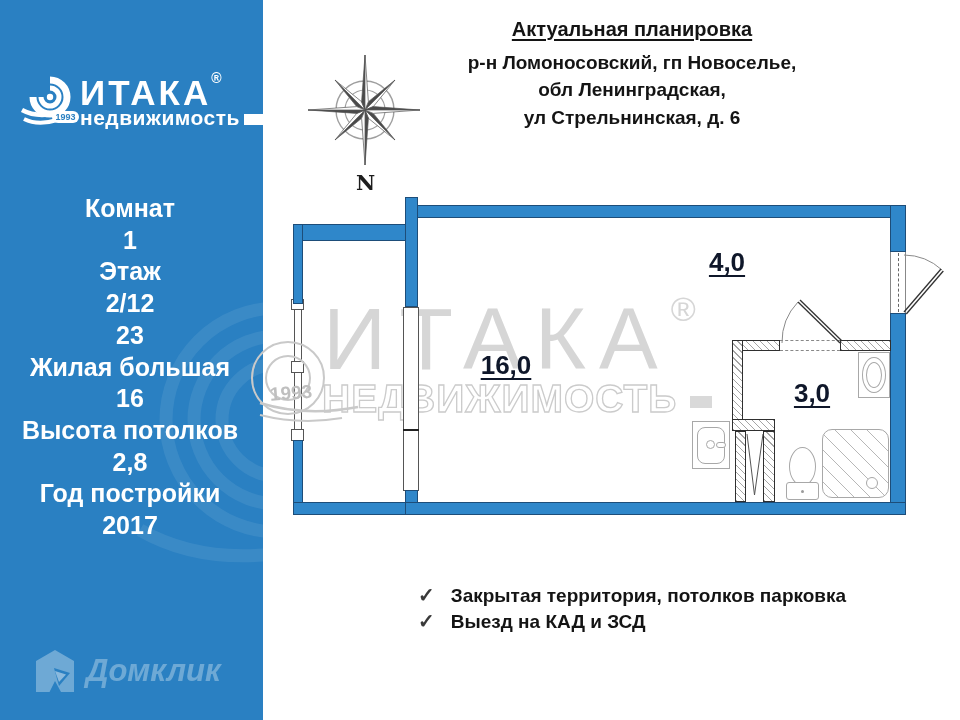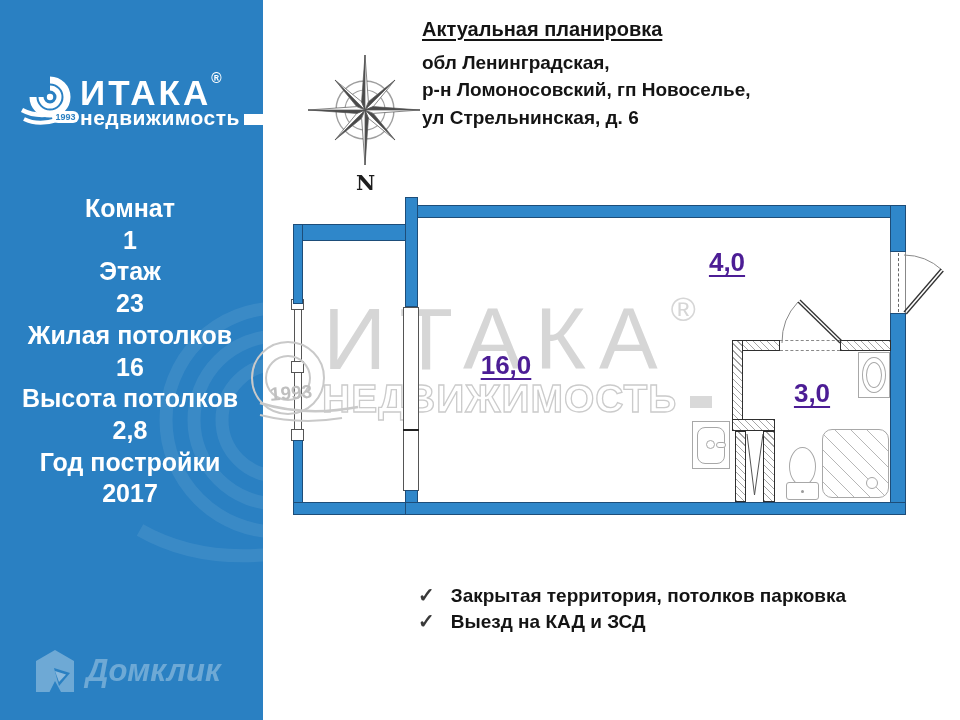--- a/index.html
+++ b/index.html
@@ -14,35 +14,35 @@
   .brand-sub{left:80px;top:106px;color:#fff;font-size:21px;font-weight:bold;letter-spacing:.5px;white-space:nowrap;}
   .brand-bar{display:inline-block;width:22px;height:11px;background:#fff;margin-left:4px;}
   .year-capsule{left:52px;top:111px;width:27px;height:12px;background:#fff;border-radius:6px;
                 color:#2a80c2;font-size:9px;font-weight:bold;text-align:center;line-height:12px;}
   .stats{left:0;top:193px;width:260px;text-align:center;color:#fff;
          font-size:25px;font-weight:bold;line-height:31.7px;}
   .partner{left:34px;top:648px;display:flex;align-items:center;gap:10px;color:rgba(255,255,255,.32);}
   .partner-text{font-size:31px;font-weight:bold;font-style:italic;}
 
   
-  .header{left:422px;top:16px;width:420px;text-align:left;color:#141414;
+  .header{left:422px;top:16px;width:420px;text-align:center;color:#141414;
           font-size:19px;font-weight:bold;line-height:27.5px;}
   .header .title{font-size:20px;text-decoration:underline;text-underline-offset:3px;margin-bottom:5px;}
 
   
   .wall{background:#2f87ca;border:1px solid #1d4d79;z-index:5;}
   .hwall{background:repeating-linear-gradient(45deg,#a5a5a5 0,#a5a5a5 1px,#fff 1px,#fff 5px);
          border:1px solid #2f2f2f;z-index:5;}
   .winrect{background:#fff;border:1px solid #555;z-index:3;}
   .tick{background:#222;z-index:6;}
   .fx{border:1.5px solid #a8a8a8;background:#fff;z-index:4;}
   .doorgap{background:#fff;border-left:1px solid #888;border-right:1px solid #888;z-index:5;}
   .doorgap-inner{border-left:1px dashed #666;}
   .bathgap{background:#fff;border-top:1px dashed #888;border-bottom:1px dashed #888;z-index:5;}
-  .room-label{font-size:26px;font-weight:bold;color:#4c1d95;text-align:center;z-index:7;
+  .room-label{font-size:26px;font-weight:bold;color:#0f172a;text-align:center;z-index:7;
               text-decoration:underline;text-underline-offset:4px;}
 
   
   .wm1{left:323px;top:288px;font-size:88px;font-weight:400;color:#cfcfcf;letter-spacing:13px;
        z-index:2;white-space:nowrap;opacity:.85;}
   .wm1 .reg{font-size:34px;letter-spacing:0;vertical-align:48px;}
   .wm2{left:322px;top:377px;font-size:39px;font-weight:bold;letter-spacing:1px;z-index:2;white-space:nowrap;
        color:transparent;-webkit-text-stroke:1.3px #c6c6c6;opacity:.9;}
   .wm-bar{left:690px;top:396px;width:22px;height:12px;background:#cfcfcf;z-index:2;opacity:.8;}
 
@@ -78,43 +78,44 @@
       <circle cx="30" cy="23" r="3.2" fill="#fff"></circle>
     </svg>
     <div class="abs year-capsule">1993</div>
     <div class="abs brand"><span>ИТАКА</span><sup>®</sup></div>
     <div class="abs brand-sub"><span>недвижимость</span><span class="brand-bar"></span></div>
 
     <div class="abs stats">
       <div>Комнат</div>
       <div>1</div>
       <div>Этаж</div>
+      <div>2/12</div>
       <div>23</div>
-      <div>Жилая потолков</div>
+      <div>Жилая большая</div>
       <div>16</div>
       <div>Высота потолков</div>
       <div>2,8</div>
       <div>Год постройки</div>
       <div>2017</div>
     </div>
 
     <div class="abs partner">
       <svg width="42" height="46" viewBox="0 0 42 46">
         <path d="M21,2 L40,13 V44 H27 L21,33 L15.5,44 H2 V13 Z" fill="rgba(255,255,255,0.32)"></path>
         <path d="M20,20 L36,25 L25,38 Z" fill="#2a80c2"></path>
         <path d="M21,23 L32,26.5 L25,34 Z" fill="rgba(255,255,255,0.45)"></path>
       </svg>
       <div class="partner-text">Домклик</div>
     </div>
   </div>
 
   <div class="abs header">
     <div class="title">Актуальная планировка</div>
+    <div>р-н Ломоносовский, гп Новоселье,</div>
     <div>обл Ленинградская,</div>
-    <div>р-н Ломоносовский, гп Новоселье,</div>
     <div>ул Стрельнинская, д. 6</div>
   </div>
 
   <svg class="abs" style="left:298px;top:40px;width:134px;height:160px;" viewBox="0 0 134 160">
     <circle cx="67" cy="70" r="29" fill="none" stroke="#9f9f9f" stroke-width="1.4"></circle>
     <circle cx="67" cy="70" r="20" fill="none" stroke="#9f9f9f" stroke-width="1.2"></circle>
 
     <g stroke="#555" stroke-width="0.7">
       <polygon points="97,40 70.4,61.7 67,70" fill="#4a4a4a"></polygon>
       <polygon points="97,40 75.3,66.6 67,70" fill="#fcfcfc"></polygon>

